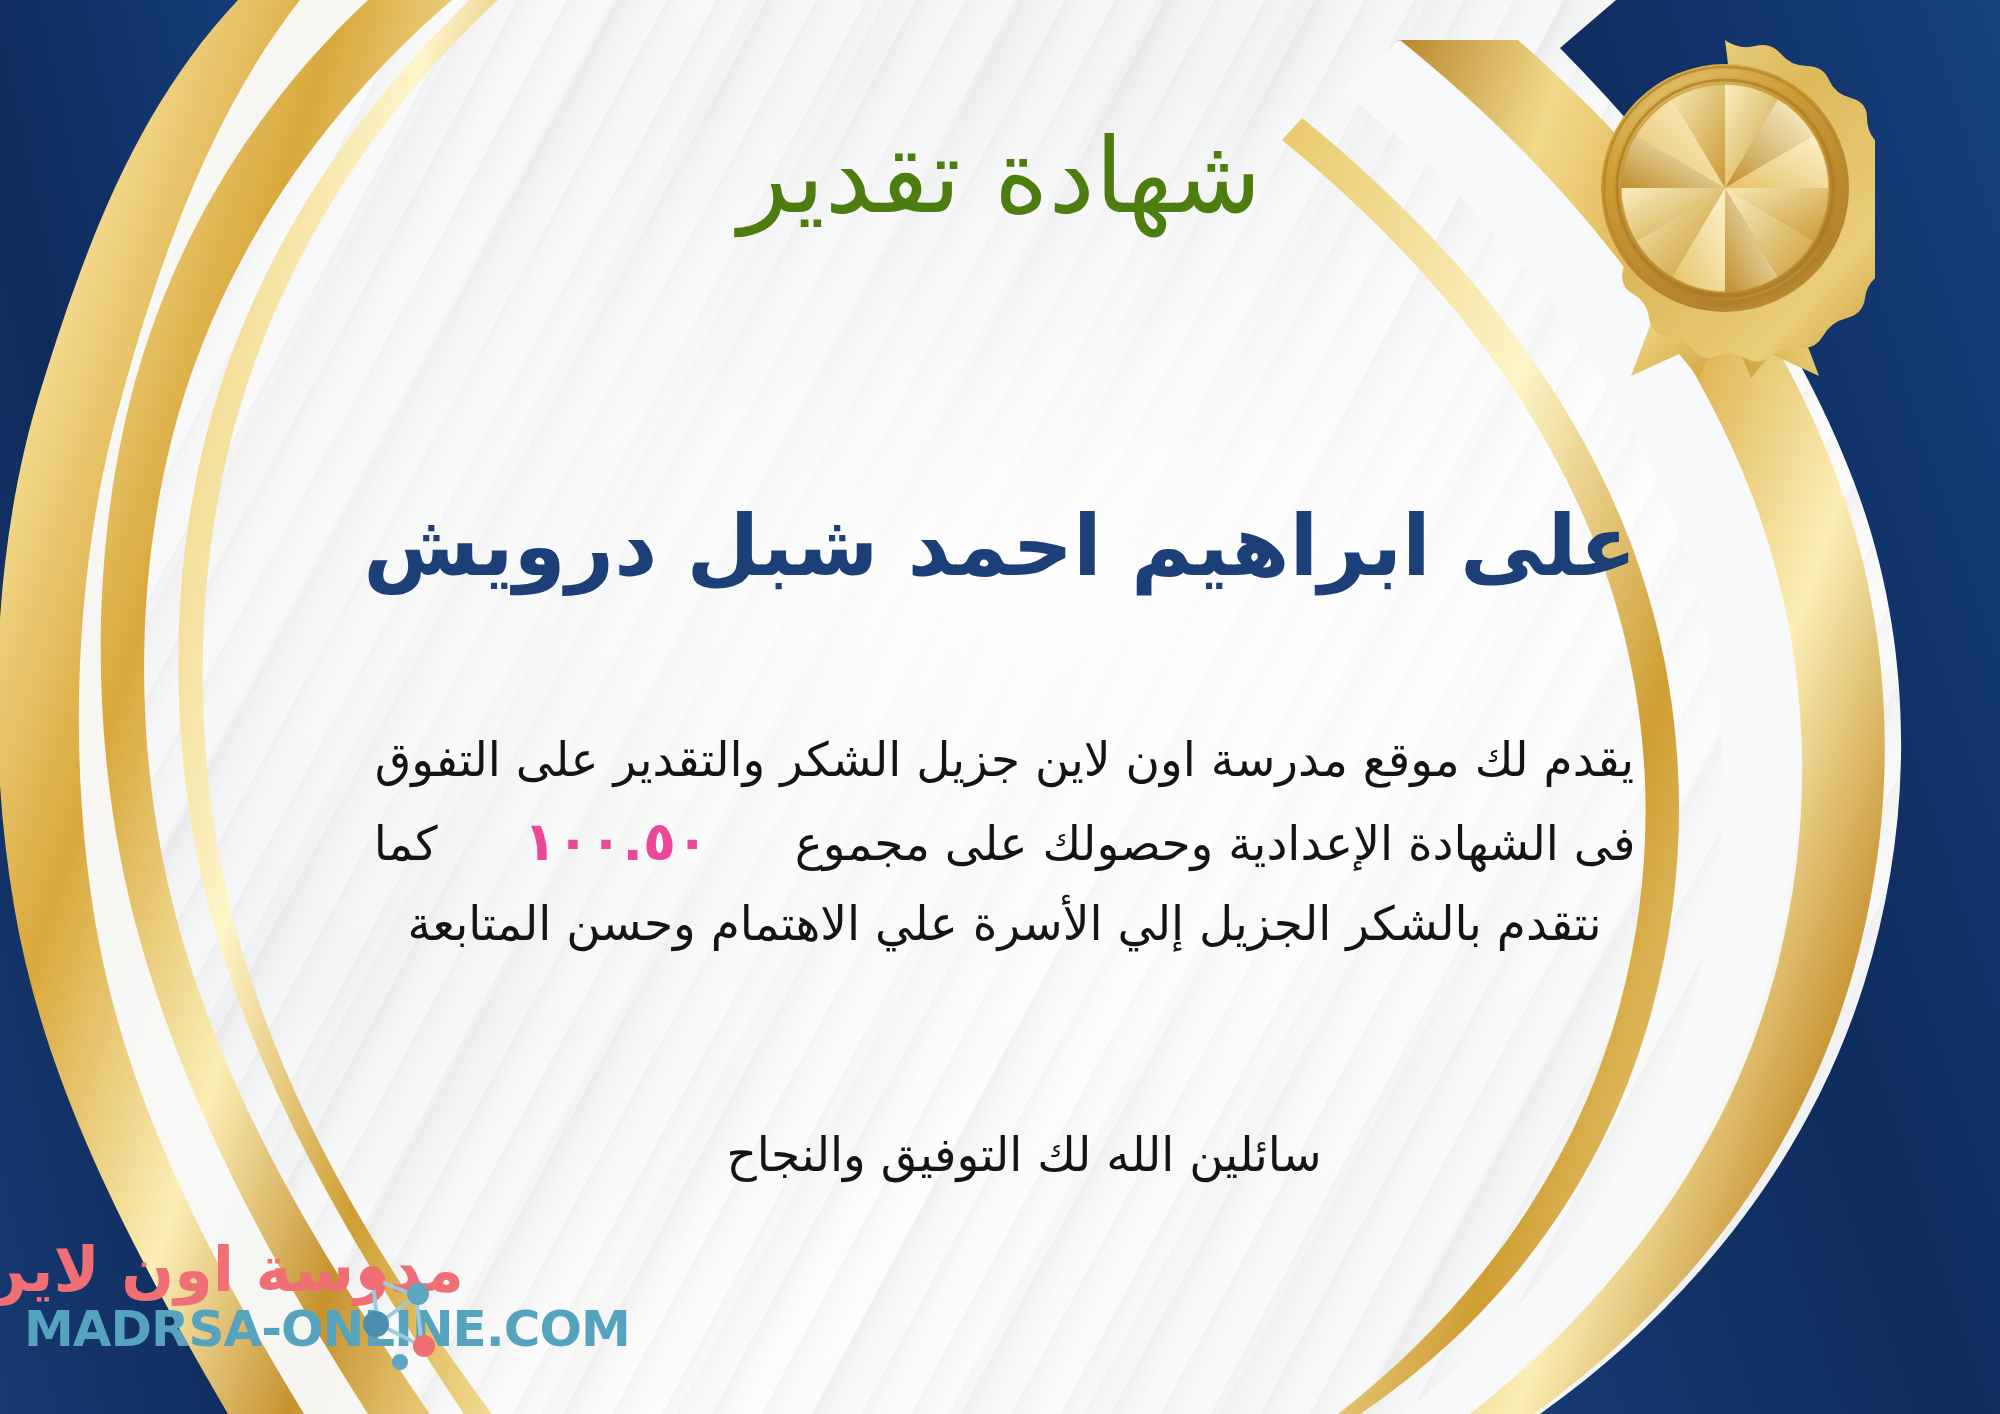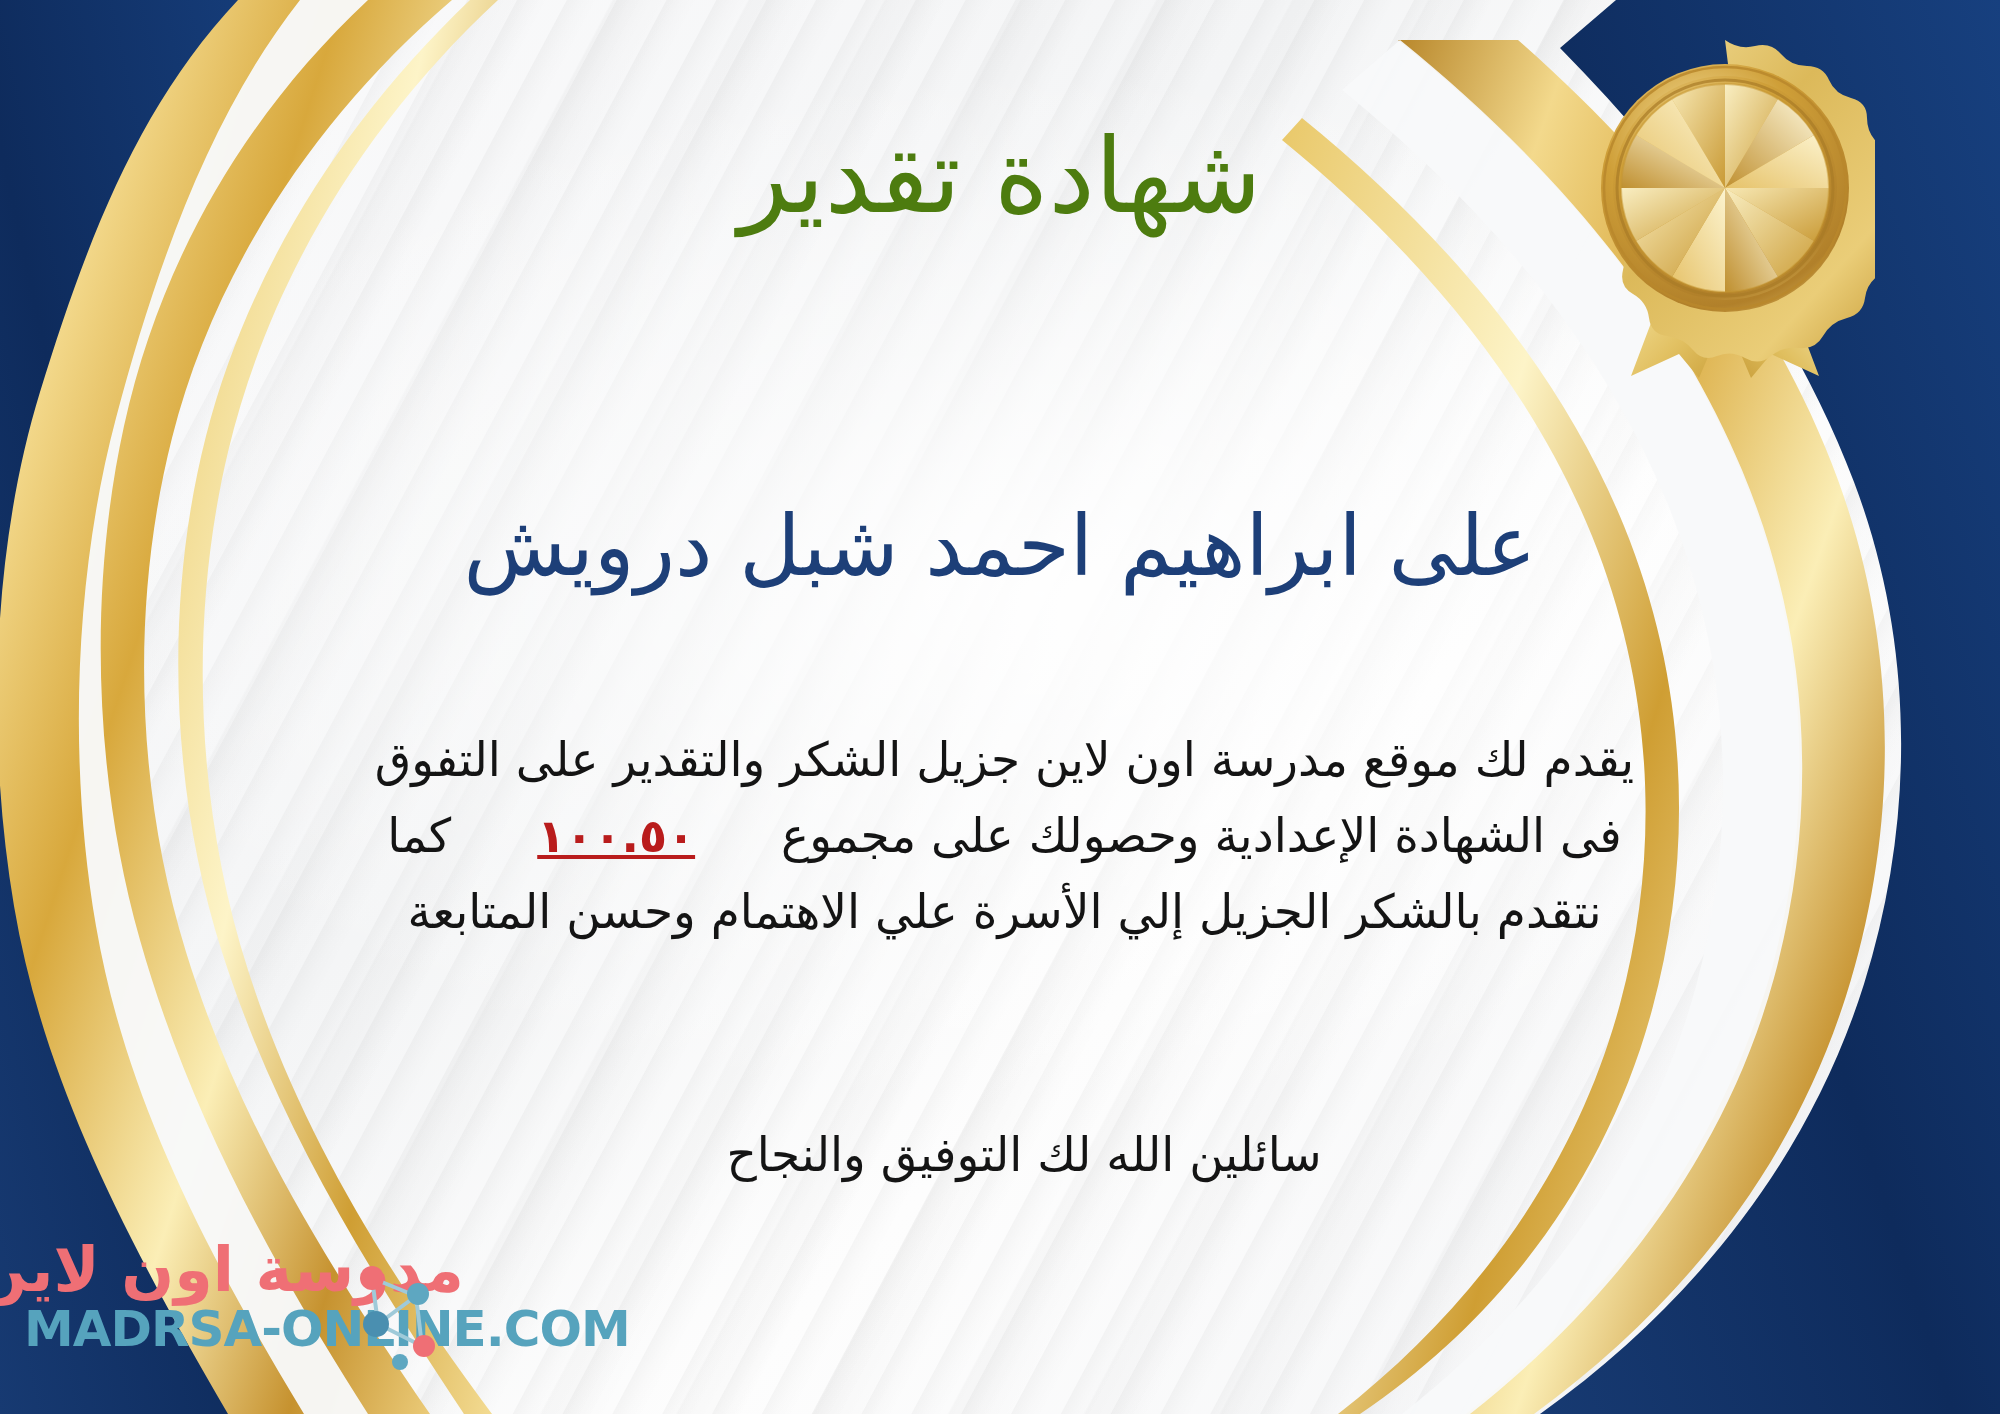--- a/index.html
+++ b/index.html
@@ -55,46 +55,45 @@
     line-height:1.12;
     font-weight:400;
     color:#4d7c0f;
     letter-spacing:0px;
   }
 
   .student-name{
     position:absolute;left:0;right:0;top:497px;
     font-size:84px;
     line-height:1.18;
-    font-weight:400;
+    font-weight:700;
     color:#1d3f78;
   }
 
   .body-block{
     position:absolute;left:60px;right:51px;top:722px;
     font-size:47px;
     line-height:1.62;
     color:#141414;
     font-weight:400;
   }
   .body-line{white-space:nowrap;}
   .grade-line{
     display:flex;
     justify-content:center;
     align-items:baseline;
     gap:0px;
     white-space:nowrap;
   }
   .grade-value{
-    color:#b91c1c;
+    color:#ec4899;
     font-weight:700;
-    font-size:46px;
+    font-size:54px;
     padding:0 86px 0 86px;
     letter-spacing:2px;
-    text-decoration:underline;
   }
 
   .closing{
     position:absolute;left:0;right:0;top:1120px;
     font-size:47px;
     line-height:1.5;
     color:#141414;
     padding-left:48px;
   }
 

